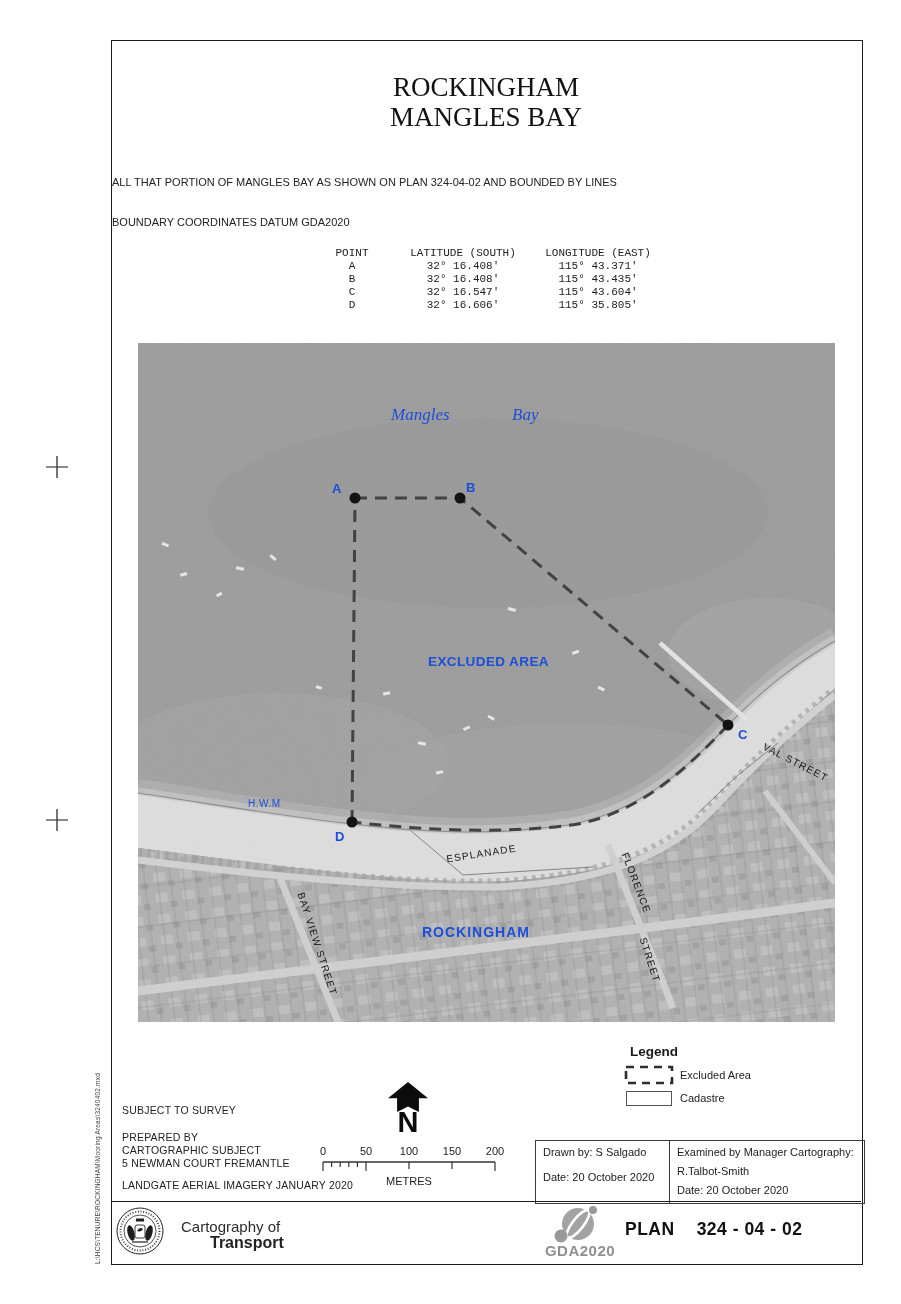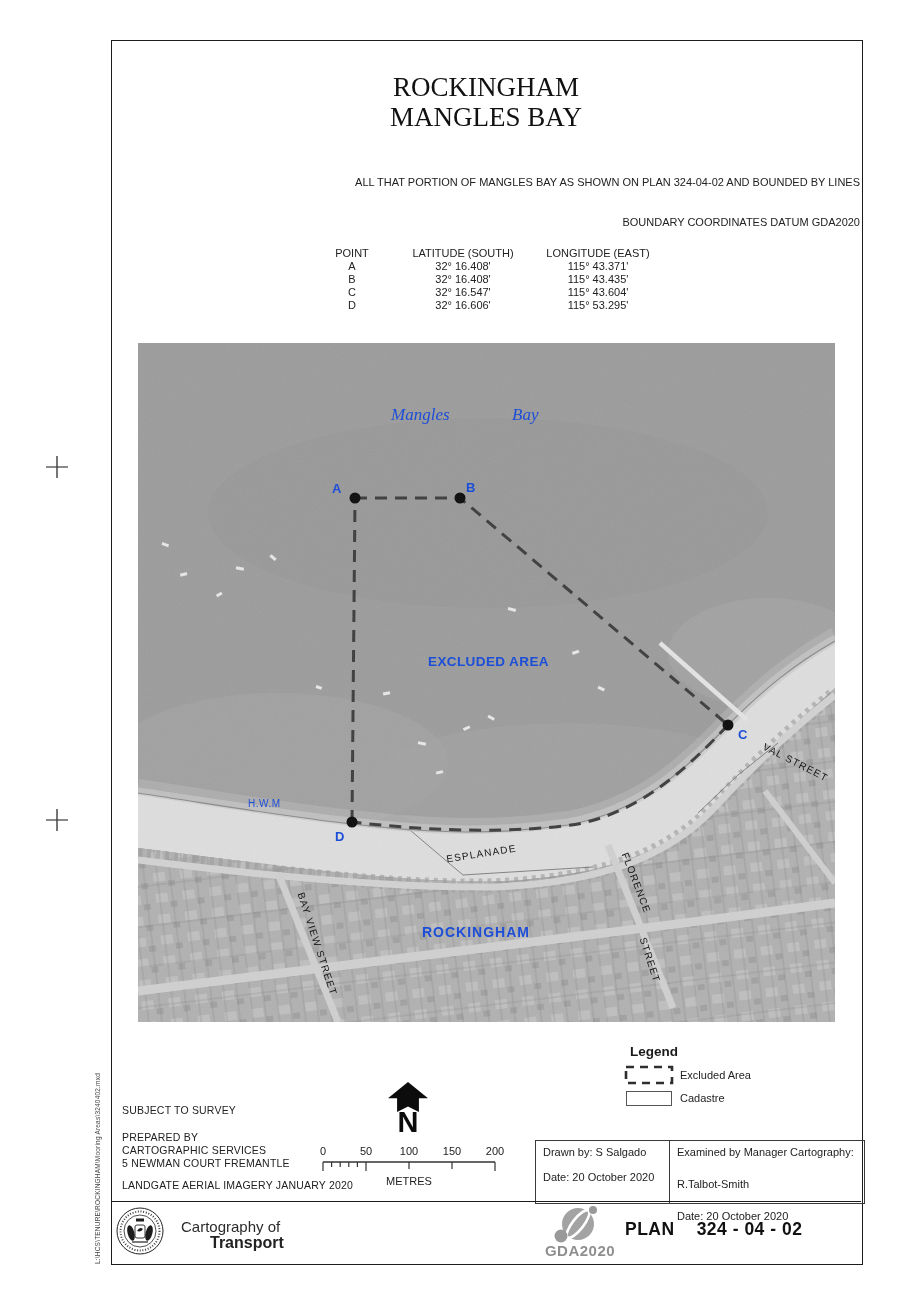--- a/index.html
+++ b/index.html
@@ -3,24 +3,24 @@
 <meta charset="utf-8">
 <style>
   html,body{margin:0;padding:0;background:#fff;}
   .page{position:relative;width:901px;height:1304px;background:#ffffff;overflow:hidden;
         font-family:"Liberation Sans","DejaVu Sans",sans-serif;color:#1a1a1a;}
   .abs{position:absolute;}
   .sheet-border{left:111px;top:40px;width:750px;height:1223px;border:1.6px solid #1c1c1c;}
   
   .plan-title{left:112px;top:72px;width:748px;text-align:center;
     font-family:"Liberation Serif","DejaVu Serif",serif;font-size:27px;line-height:30px;color:#111;}
-  .plan-desc{left:112px;top:176px;width:748px;text-align:right;font-size:11px;line-height:13px;color:#222;}
-  .datum-note{left:112px;top:216px;width:748px;text-align:right;font-size:11px;color:#222;}
-  
-  .coord-table{left:300px;top:247px;font-size:11px;color:#222;}
+  .plan-desc{left:112px;top:176px;width:748px;text-align:left;font-size:11px;line-height:13px;color:#222;}
+  .datum-note{left:112px;top:216px;width:748px;text-align:left;font-size:11px;color:#222;}
+  
+  .coord-table{left:300px;top:247px;font-size:11px;color:#222;font-family:Liberation Mono, monospace;}
   .ct-row{display:grid;grid-template-columns:104px 118px 152px;height:13px;line-height:13px;text-align:center;}
   
   .map{left:138px;top:343px;width:697px;height:679px;overflow:hidden;}
   .map-label{position:absolute;white-space:nowrap;color:#1d4ed8;}
   .lbl-bay{font-family:"Liberation Serif","DejaVu Serif",serif;font-style:italic;font-size:17px;}
   .lbl-area{font-weight:bold;font-size:13.5px;letter-spacing:.4px;}
   .lbl-town{font-weight:bold;font-size:14px;letter-spacing:1px;}
   .lbl-street{font-size:10px;letter-spacing:1.2px;color:#151515;}
   .lbl-small{font-size:10px;letter-spacing:.5px;padding-left:16px;}
   .lbl-pt{font-weight:bold;font-size:13px;}
@@ -35,21 +35,21 @@
   
   .legend-title{left:630px;top:1044px;font-weight:bold;font-size:13.5px;}
   .legend-label{font-size:11px;color:#222;}
   
   .tblock{left:535px;top:1140px;width:328px;height:62px;border:1.2px solid #3a3a3a;display:flex;}
   .tb-cell{font-size:11px;color:#222;padding:4px 7px;box-sizing:border-box;}
   .tb-left{width:134px;border-right:1.2px solid #3a3a3a;}
   .tb-right{flex:1;}
   .tb-line1{margin-top:1px;}
   .tb-gap{margin-top:13px;}
-  .tb-gap2{margin-top:20px;}
+  .tb-gap2{margin-top:7px;}
   
   .footer-sep{left:111px;top:1201px;width:750px;height:0;border-top:1.6px solid #1c1c1c;}
   .dept1{left:181px;top:1218px;font-size:15px;color:#2b2b2b;}
   .dept2{left:181px;top:1234px;font-size:16px;font-weight:bold;color:#222;margin-left:29px;}
   .gda-text{left:540px;top:1242px;width:80px;text-align:center;font-weight:bold;font-size:15px;color:#8f8f8f;letter-spacing:.5px;}
   .plan-no{left:625px;top:1219px;width:220px;font-weight:bold;font-size:17.5px;color:#111;letter-spacing:.5px;}
   .plan-no .num{margin-left:22px;}
 </style>
 </head>
 <body>
@@ -93,21 +93,21 @@
       <span>115° 43.435'</span>
     </div>
     <div class="ct-row">
       <span>C</span>
       <span>32° 16.547'</span>
       <span>115° 43.604'</span>
     </div>
     <div class="ct-row">
       <span>D</span>
       <span>32° 16.606'</span>
-      <span>115° 53.295'</span>
+      <span>115° 35.805'</span>
     </div>
   </div>
 
   <div class="abs map">
     <svg width="697" height="679" viewBox="0 0 697 679">
       <defs>
         <pattern id="lotsA" width="13" height="13" patternUnits="userSpaceOnUse" patternTransform="rotate(-7)">
           <path d="M6,0 V13" stroke="#7f7f7f" stroke-width="0.7"></path>
         </pattern>
         <pattern id="lotsB" width="40" height="40" patternUnits="userSpaceOnUse" patternTransform="rotate(-7)">
@@ -201,21 +201,21 @@
     <div class="map-label lbl-pt" style="left:194px;top:138px">A</div>
     <div class="map-label lbl-pt" style="left:328px;top:137px">B</div>
     <div class="map-label lbl-pt" style="left:600px;top:384px">C</div>
     <div class="map-label lbl-pt" style="left:197px;top:486px">D</div>
   </div>
 
   <div class="abs filepath">L:\HCS\TENURE\ROCKINGHAM\Mooring Areas\3240402.mxd</div>
 
   <div class="abs note" style="left:122px;top:1104px">SUBJECT TO SURVEY</div>
   <div class="abs note" style="left:122px;top:1131px">PREPARED BY</div>
-  <div class="abs note" style="left:122px;top:1144px">CARTOGRAPHIC SERVICES</div>
+  <div class="abs note" style="left:122px;top:1144px">CARTOGRAPHIC SUBJECT</div>
   <div class="abs note" style="left:122px;top:1157px">5 NEWMAN COURT FREMANTLE</div>
   <div class="abs note" style="left:122px;top:1179px">LANDGATE AERIAL IMAGERY JANUARY 2020</div>
 
   <svg class="abs" style="left:386px;top:1082px" width="44" height="30" viewBox="0 0 44 33">
     <polygon points="22,0 44,18 34,18 34,33 22,27 10,33 10,18 0,18" fill="#0c0c0c"></polygon>
   </svg>
   <div class="abs north-n">N</div>
 
   <span class="abs ticknum" style="left:303px;top:1145px">0</span>
   <span class="abs ticknum" style="left:346px;top:1145px">50</span>

